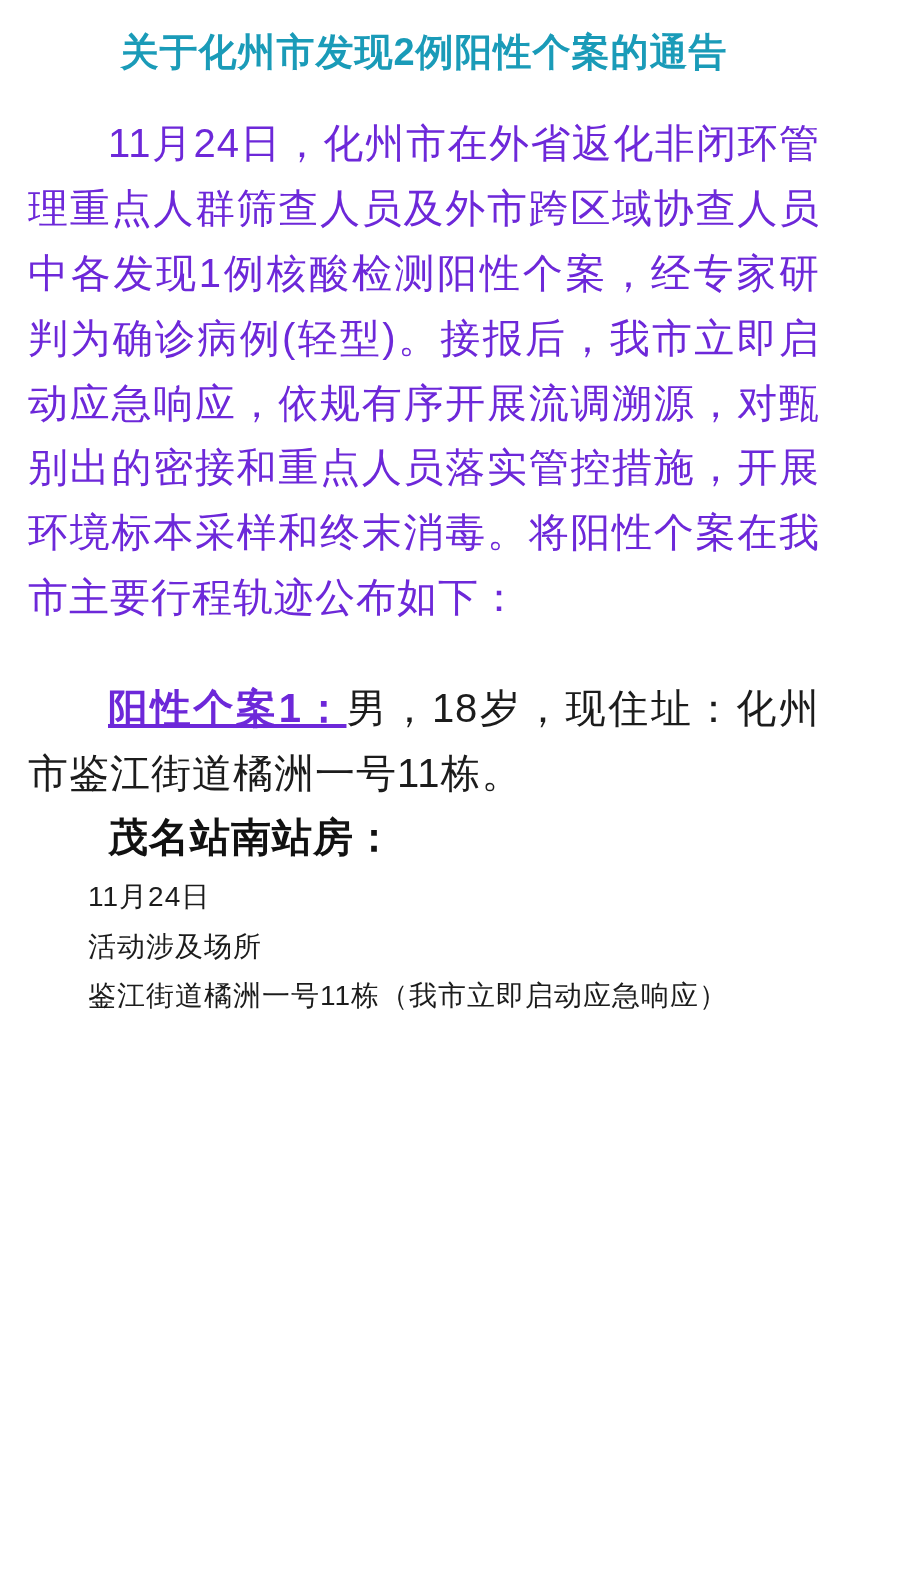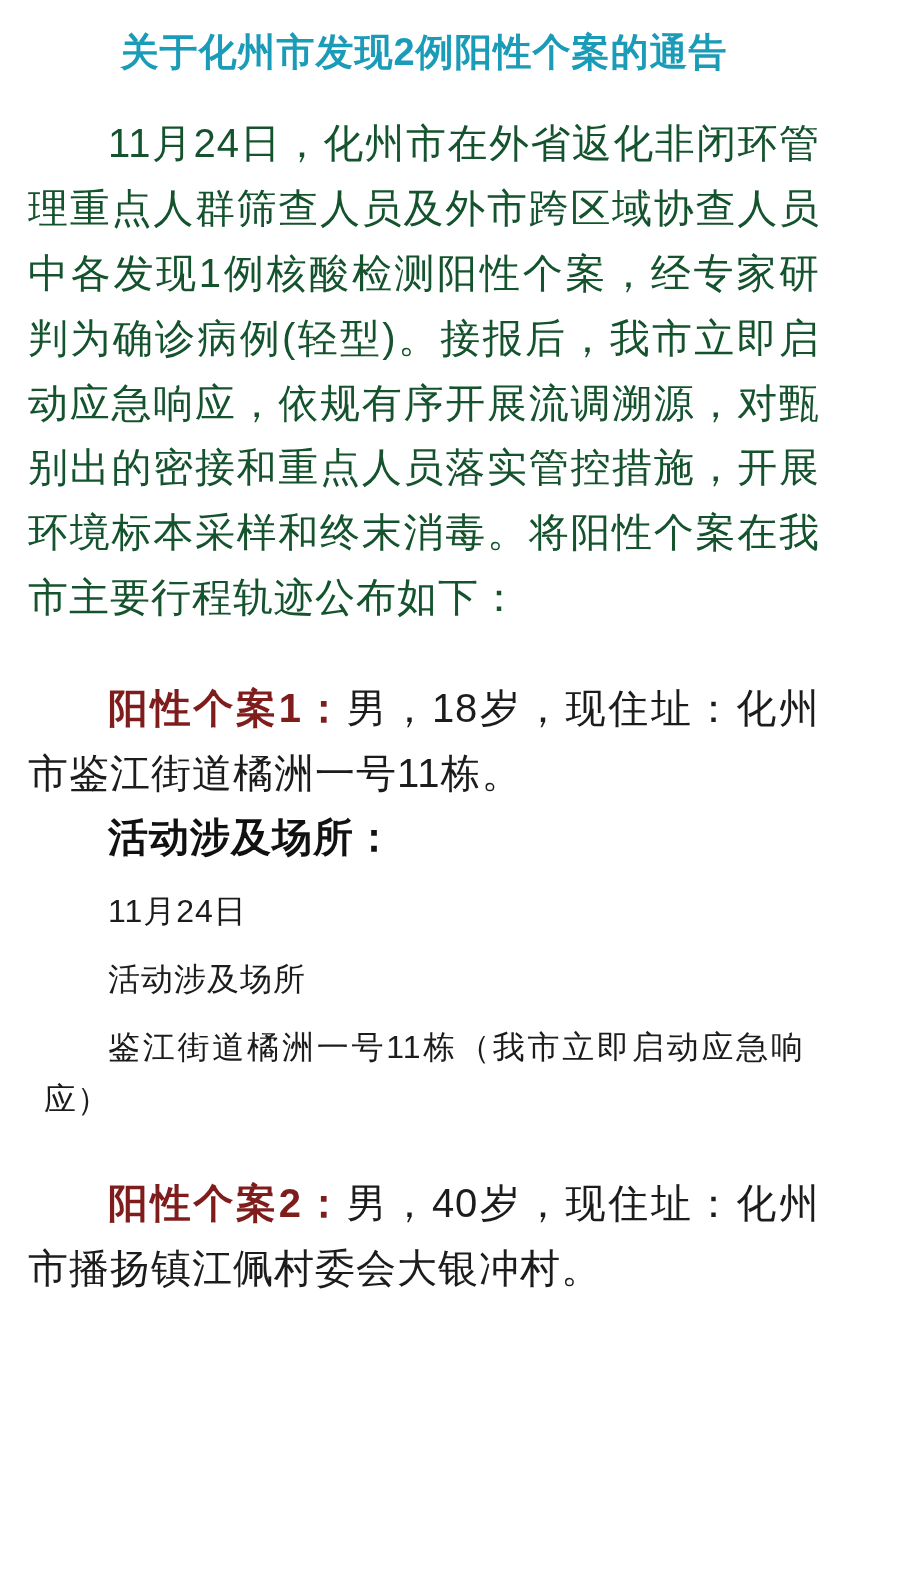--- a/index.html
+++ b/index.html
@@ -28,79 +28,77 @@
     letter-spacing: 1px;
     line-height: 1.3;
     margin: 10px 0 34px 0;
   }
   .body-para {
     font-size: 40px;
     line-height: 1.62;
     text-align: justify;
     text-justify: inter-ideograph;
     letter-spacing: 1px;
-    color: #14532d;
+    color: #6d28d9;
     margin: 0 0 26px 0;
   }
   .indent {
     text-indent: 2em;
   }
   .case-block {
     margin-top: 46px;
   }
   .case-head {
     font-size: 40px;
     line-height: 1.62;
     letter-spacing: 1px;
     text-indent: 2em;
     margin: 0;
     text-align: justify;
     text-justify: inter-ideograph;
   }
   .case-label {
-    color: #7f1d1d;
+    color: #6d28d9;
     font-weight: bold;
+    text-decoration: underline;
   }
   .case-detail {
     color: #1c1c1c;
   }
   .sub-head {
     font-size: 40px;
     font-weight: bold;
     line-height: 1.62;
     letter-spacing: 1px;
     text-indent: 2em;
     margin: 0;
     color: #111111;
   }
   .place-line {
-    font-size: 32px;
+    font-size: 28px;
     line-height: 1.62;
     letter-spacing: 1px;
     text-indent: 2em;
-    margin: 16px;
+    margin: 4px;
     color: #1c1c1c;
     text-align: justify;
     text-justify: inter-ideograph;
   }
 </style>
 </head>
 <body>
 
 <div class="page">
 
   <h1 class="doc-title">关于化州市发现2例阳性个案的通告</h1>
 
   <p class="body-para indent">11月24日，化州市在外省返化非闭环管理重点人群筛查人员及外市跨区域协查人员中各发现1例核酸检测阳性个案，经专家研判为确诊病例(轻型)。接报后，我市立即启动应急响应，依规有序开展流调溯源，对甄别出的密接和重点人员落实管控措施，开展环境标本采样和终末消毒。将阳性个案在我市主要行程轨迹公布如下：</p>
 
   <div class="case-block">
     <p class="case-head"><span class="case-label">阳性个案1：</span><span class="case-detail">男，18岁，现住址：化州市鉴江街道橘洲一号11栋。</span></p>
-    <p class="sub-head">活动涉及场所：</p>
+    <p class="sub-head">茂名站南站房：</p>
     <p class="place-line">11月24日</p>
     <p class="place-line">活动涉及场所</p>
     <p class="place-line">鉴江街道橘洲一号11栋（我市立即启动应急响应）</p>
   </div>
 
-  <div class="case-block">
-    <p class="case-head"><span class="case-label">阳性个案2：</span><span class="case-detail">男，40岁，现住址：化州市播扬镇江佩村委会大银冲村。</span></p>
-  </div>
 
 </div>
 
 </body></html>

